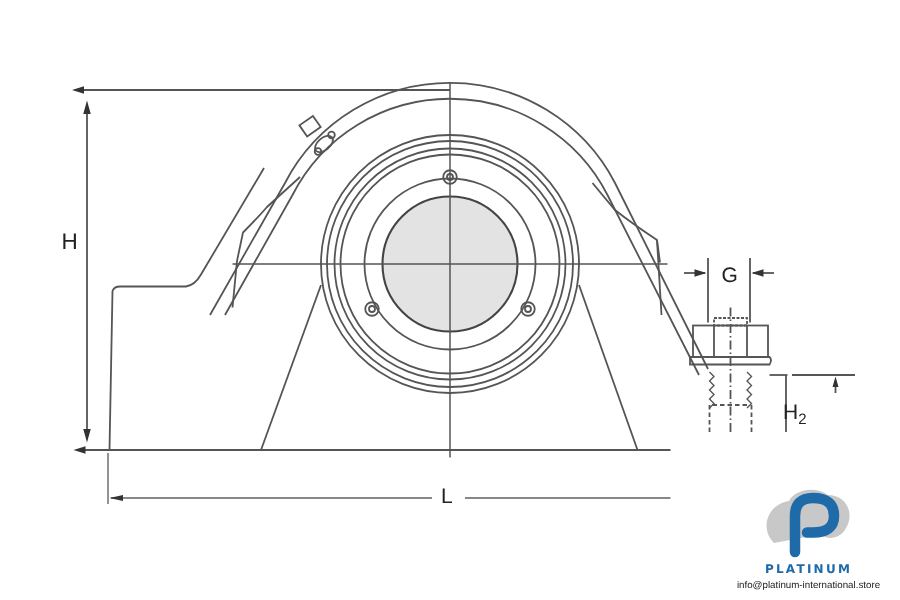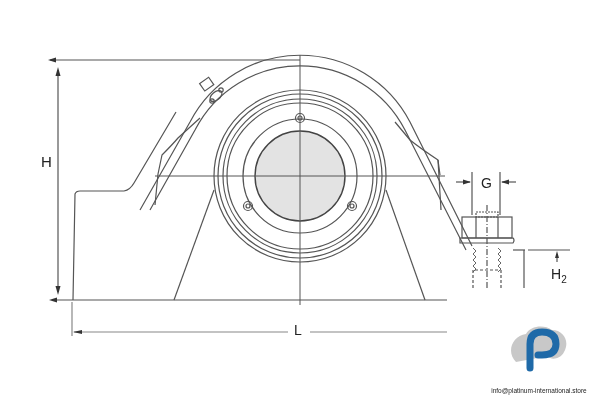--- a/index.html
+++ b/index.html
@@ -2,21 +2,21 @@
 <html><head>
 <meta charset="utf-8">
 <style>
   html, body { margin:0; padding:0; background:#ffffff; }
   body { width:600px; height:400px; position:relative; overflow:hidden; font-family:"Liberation Sans", sans-serif; }
   #drawing { position:absolute; left:0; top:0; width:600px; height:400px; }
   .dim-label { position:absolute; font-family:"Liberation Sans", sans-serif; color:#222; font-size:15px; }
   #label-h { left:41px; top:153px; }
   #label-l { left:294px; top:322px; font-size:14px; }
   #label-g { left:481px; top:175px; font-size:14px; }
-  #label-h2 { left:551px; top:266px; font-size:14px; }
+  #label-h2 { left:522px; top:266px; font-size:14px; }
   #label-h2 sub { font-size:10px; }
   #logo { position:absolute; left:478px; top:322px; width:122px; height:78px; }
   #logo-name { position:absolute; left:0; width:122px; top:53px; text-align:center; font-size:8px; font-weight:bold; letter-spacing:1.5px; color:#1f6aa8; font-family:"DejaVu Sans", sans-serif; }
   #logo-email { position:absolute; left:0; width:122px; top:65px; text-align:center; font-size:6.5px; color:#222; font-family:"Liberation Sans", sans-serif; white-space:nowrap; }
 </style>
 </head>
 <body>
 
 <svg id="drawing" viewBox="0 0 600 400" xmlns="http://www.w3.org/2000/svg">
   <g fill="none" stroke="#555" stroke-width="1.2">
@@ -105,14 +105,15 @@
 <div class="dim-label" id="label-h">H</div>
 <div class="dim-label" id="label-l">L</div>
 <div class="dim-label" id="label-g">G</div>
 <div class="dim-label" id="label-h2"><span>H</span><sub>2</sub></div>
 
 <div id="logo">
   <svg width="122" height="52" viewBox="0 0 122 52" style="position:absolute;left:0;top:0;">
     <path d="M38,40 C28,30 34,14 48,12 C52,4 66,2 74,8 C86,8 92,20 86,30 C82,38 72,38 70,34" fill="#c8c8c8"></path>
     <path d="M52,46 L52,22 Q52,10 64,10 Q78,10 78,22 Q78,33 64,33 L60,33" fill="none" stroke="#1f6aa8" stroke-width="7" stroke-linecap="round"></path>
   </svg>
+  <div id="logo-name">PLATINUM</div>
   <div id="logo-email">info@platinum-international.store</div>
 </div>
 
 </body></html>

